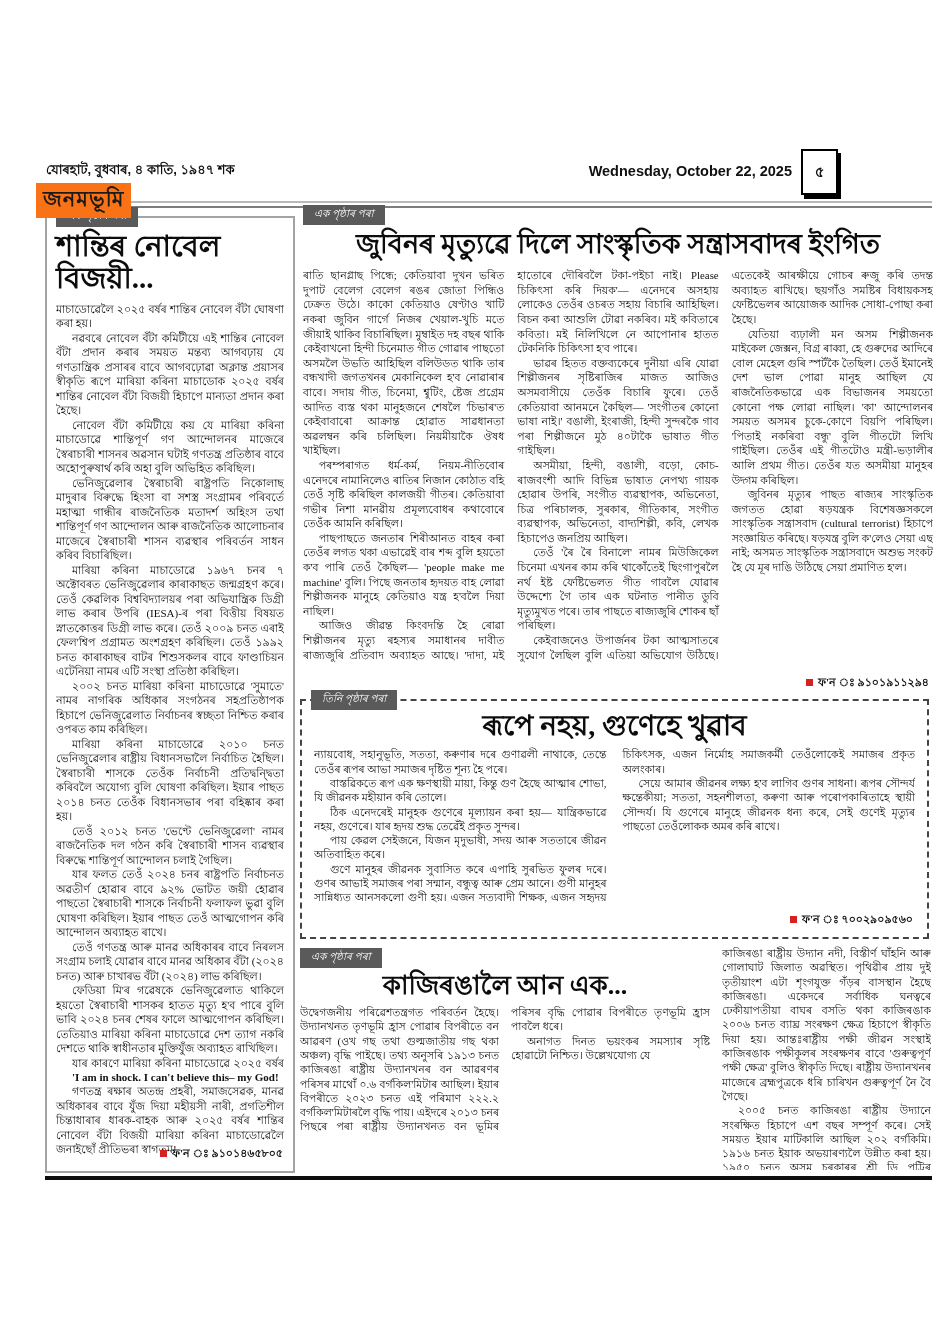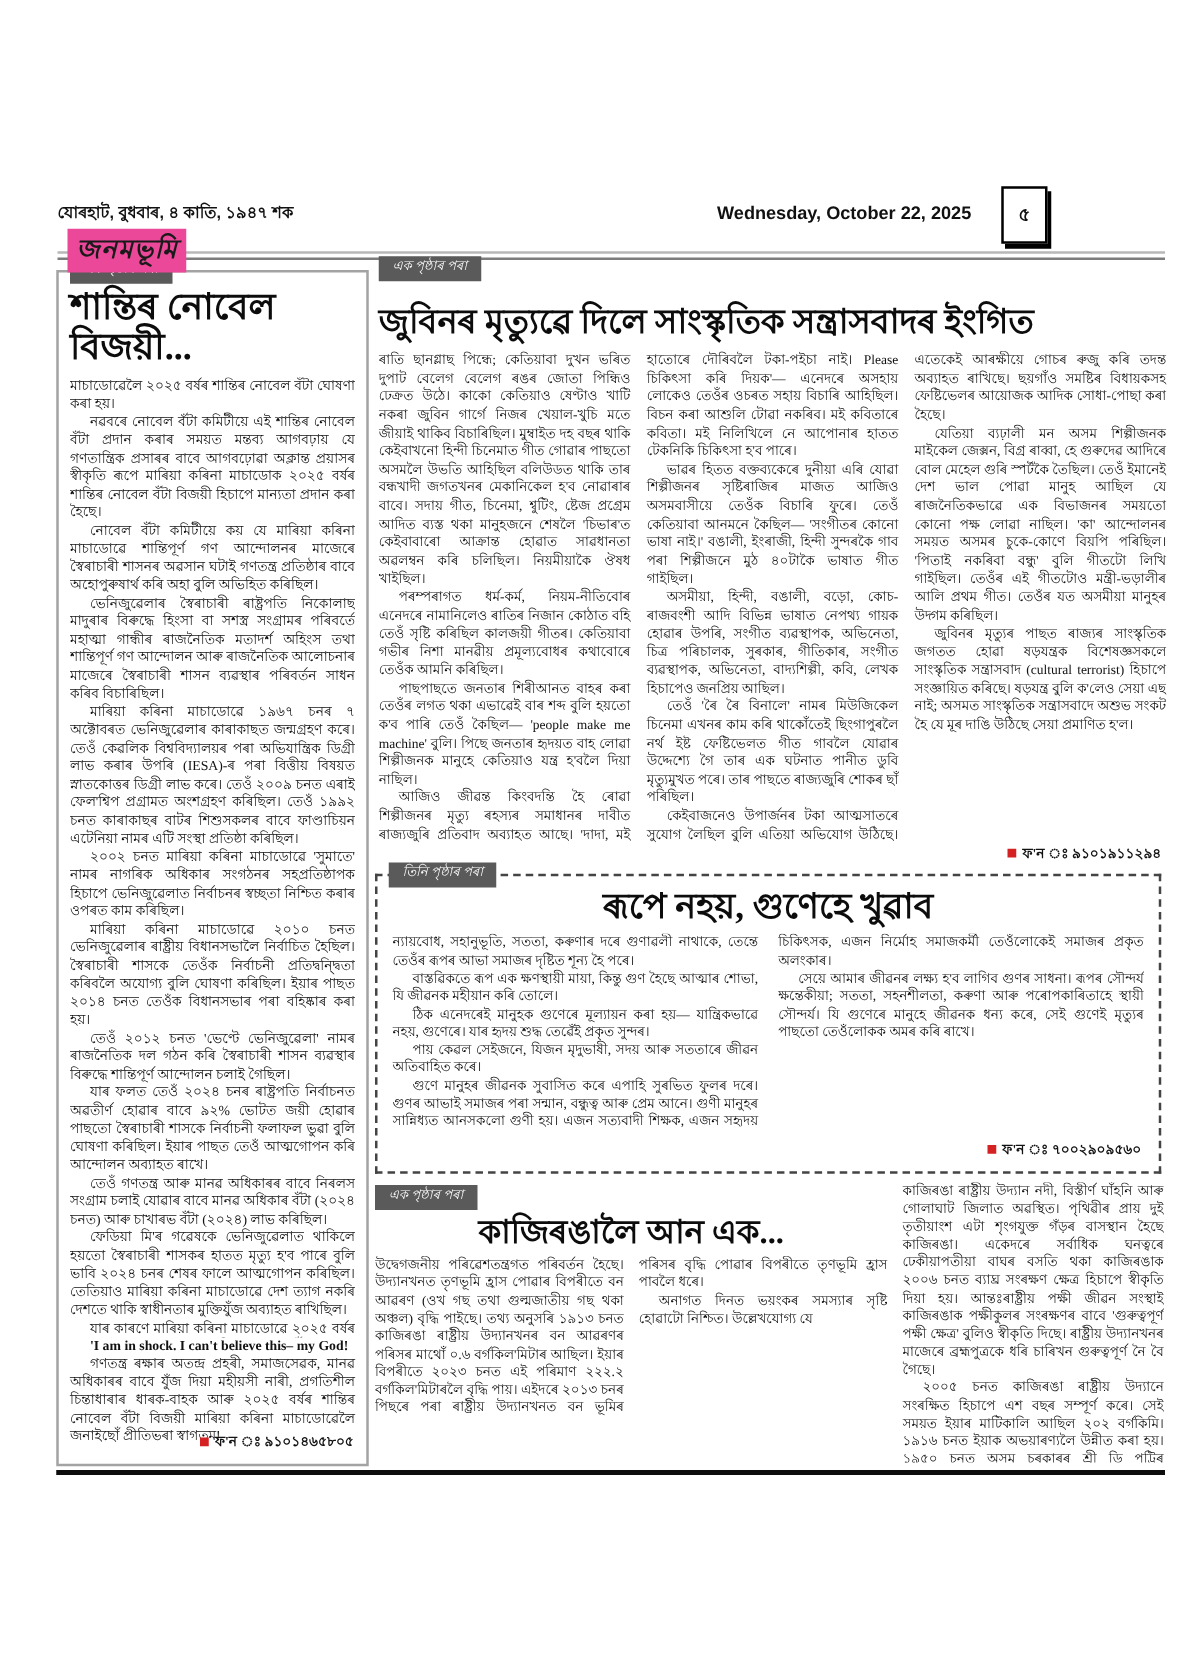--- a/index.html
+++ b/index.html
@@ -1,50 +1,50 @@
 <!DOCTYPE html>
 <html><head>
 <meta charset="utf-8">
 <style>
   html,body{margin:0;padding:0;background:#e8e8e8;}
   .page{position:relative;width:945px;height:1337px;background:#ffffff;margin:0 auto;
         font-family:"Liberation Serif",serif;color:#111;overflow:hidden;}
   
   .dateline-left{position:absolute;left:46px;top:160px;font-size:13px;font-weight:bold;
         font-family:"Liberation Sans",sans-serif;}
-  .dateline-right{position:absolute;left:532px;top:163px;width:245px;text-align:right;
+  .dateline-right{position:absolute;left:547px;top:163px;width:245px;text-align:right;
         font-size:14.5px;font-weight:bold;font-family:"Liberation Sans",sans-serif;}
   .pagenum-box{position:absolute;left:801px;top:149px;width:33px;height:42px;
         border:2px solid #000;box-shadow:3px 4px 0 #000;background:#fff;
         display:flex;align-items:center;justify-content:center;
         font-size:15px;font-weight:bold;}
   .masthead-rule{position:absolute;left:46px;top:201px;width:886px;height:3px;
         border-top:2px solid #b8b8b8;border-bottom:2px solid #7d7d7d;}
-  .masthead-logo{position:absolute;left:54px;top:183px;z-index:3;background:#ec4899;
-        padding:0 7px;font-size:21px;font-weight:800;font-style:italic;letter-spacing:1px;color:#1a1a1a;}
+  .masthead-logo{position:absolute;left:36px;top:183px;z-index:3;background:#f97316;
+        padding:0 7px;font-size:21px;font-weight:800;letter-spacing:1px;color:#1a1a1a;}
   
   .badge{display:inline-block;background:#5a5a5a;color:#fff;font-style:italic;
         font-size:10.5px;line-height:1;padding:4px 11px 5px;font-family:"Liberation Serif",serif;}
   .badge.abs{position:absolute;top:-11px;left:9px;z-index:2;}
   .headline{font-weight:bold;color:#0c0c0c;}
   .body-text p{margin:0;text-align:justify;text-indent:16px;}
   .body-text p.noindent{text-indent:0;}
   .quote-en{font-weight:bold;text-indent:16px;margin:0;text-align:justify;}
   .phone-line{position:absolute;font-size:11px;font-weight:bold;white-space:nowrap;}
   .phone-line .sq{display:inline-block;width:7px;height:7px;background:#d42222;margin-right:5px;}
   
   .nobel-box{position:absolute;left:45px;top:216px;width:250px;height:957px;
         border:2px solid #a3a3a3;background:#fff;padding:6px 9px;box-sizing:border-box;}
   .nobel-box .headline{font-size:29px;line-height:1.12;margin:6px 0 7px;}
   .nobel-body{height:768px;overflow:hidden;font-size:11px;line-height:14.5px;}
   .nobel-tail{font-size:11px;line-height:14.5px;}
   .nobel-phone{bottom:7px;right:10px;}
   
   .zubeen{position:absolute;left:303px;top:203px;width:630px;height:490px;}
-  .zubeen .headline{font-size:27px;line-height:1.1;text-align:left;margin:18px 0 0;}
+  .zubeen .headline{font-size:27px;line-height:1.1;text-align:center;margin:5px 0 0;}
   .zubeen-body{margin-top:9px;height:404px;overflow:hidden;
         column-count:3;column-gap:13px;column-fill:auto;font-size:10.8px;line-height:14.6px;}
   .zubeen-phone{bottom:0;right:4px;}
   
   .virtue-box{position:absolute;left:300px;top:699px;width:629px;height:240px;
         border:2px dashed #444;background:#fff;padding:7px 12px 4px;box-sizing:border-box;}
   .virtue-box .headline{font-size:28px;line-height:1.05;text-align:center;margin:3px 0 7px;}
   .virtue-body{height:166px;overflow:hidden;column-count:2;column-gap:16px;column-fill:auto;
         font-size:10.8px;line-height:14.3px;}
   .virtue-phone{bottom:7px;right:14px;}

